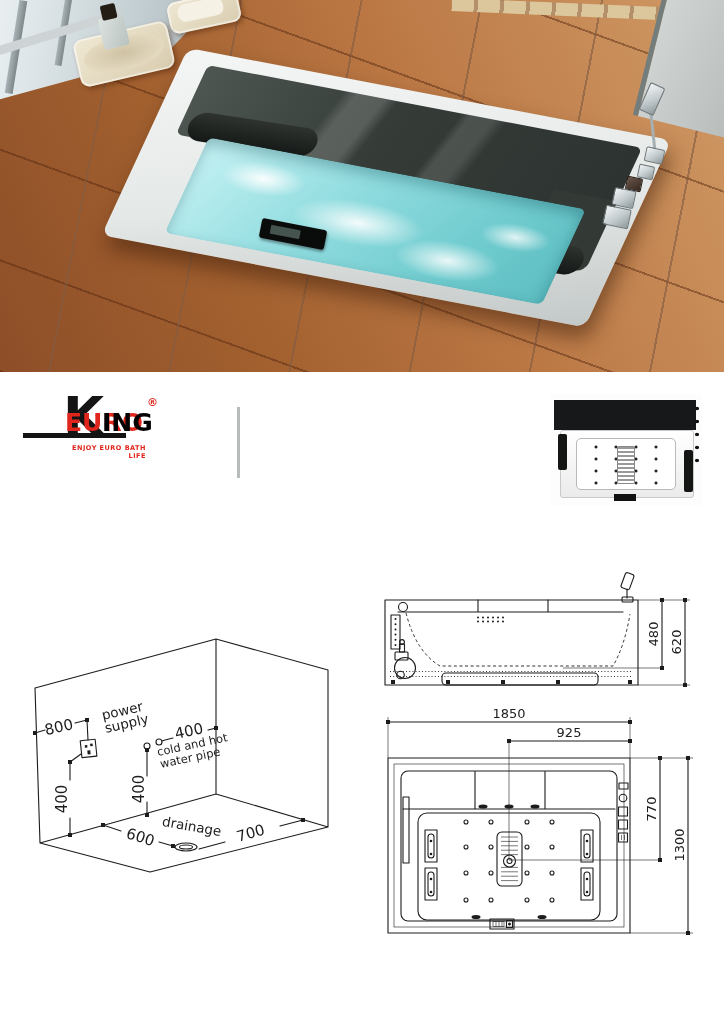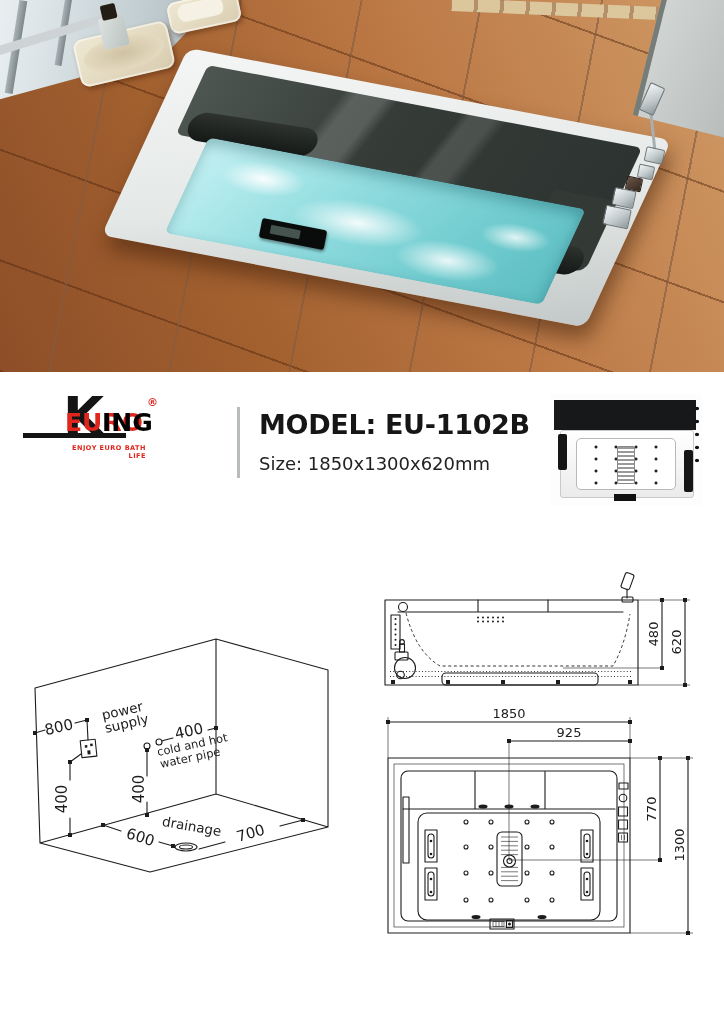--- a/index.html
+++ b/index.html
@@ -159,22 +159,20 @@
   </div>
 
   <div class="abs logo-bar"></div>
   <div class="abs logo-k">K</div>
   <div class="abs logo-euro">EURO</div>
   <div class="abs logo-ing">ING</div>
   <div class="abs logo-reg">®</div>
   <div class="abs logo-tagline">ENJOY EURO BATH LIFE</div>
 
   <div class="abs divider"></div>
-  <div class="abs model-title">MODEL: EU-1102B</div>
-  <div class="abs size-text">Size: 1850x1300x620mm</div>
 
   <div class="abs thumb">
     <div class="abs t-band"></div>
     <div class="abs t-inner"></div>
     <div class="abs t-basin"></div>
     <div class="abs t-pil-l"></div>
     <div class="abs t-pil-r"></div>
     <div class="abs t-jets"></div>
     <div class="abs t-grille"></div>
     <div class="abs t-ctrl"></div>

